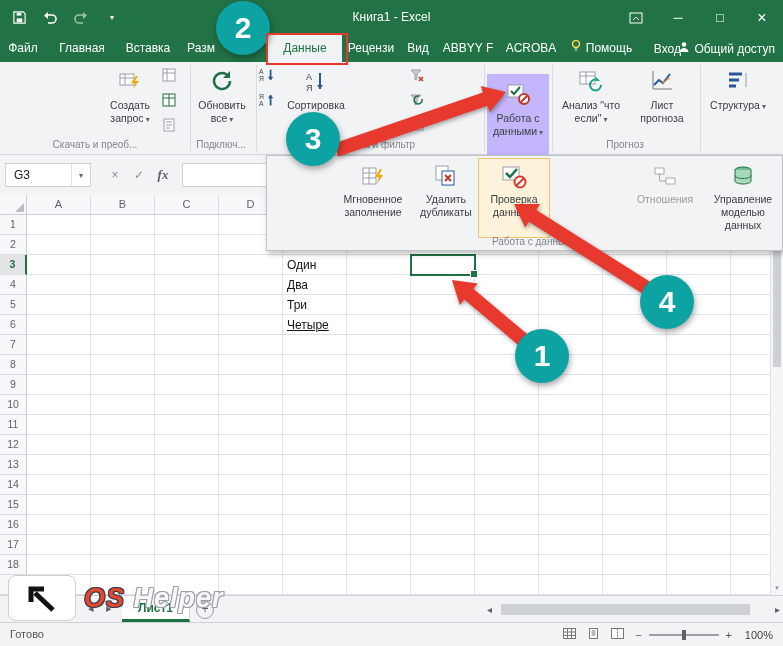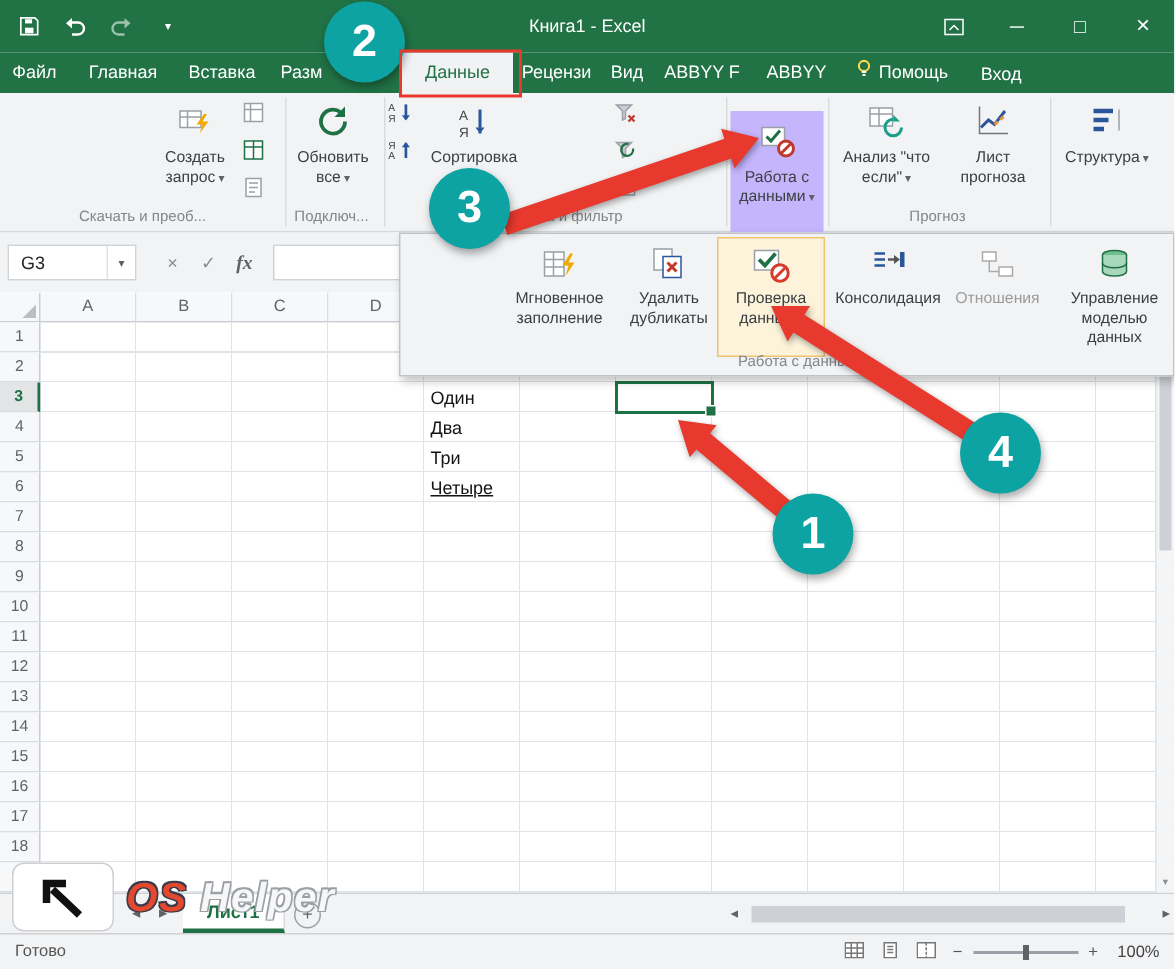--- a/index.html
+++ b/index.html
@@ -144,29 +144,36 @@
   <div class="tabbar">
     <span class="tab" style="width:46px">Файл</span>
     <span class="tab" style="width:72px">Главная</span>
     <span class="tab" style="width:60px">Вставка</span>
     <span class="tab" style="width:46px">Разм</span>
     <span class="tab" style="width:44px"></span>
     <span class="tab selected" style="width:74px">Данные</span>
     <span class="tab" style="width:58px">Рецензи</span>
     <span class="tab" style="width:36px">Вид</span>
     <span class="tab" style="width:64px">ABBYY F</span>
-    <span class="tab" style="width:62px">ABBYY</span>
+    <span class="tab" style="width:62px">ACROBA</span>
     <span class="tab" style="width:78px">
       <span><svg width="12" height="13" viewBox="0 0 12 13">
             <circle cx="6" cy="5" r="3.4" fill="none" stroke="#ffd84d" stroke-width="1.4"></circle>
             <path d="M4.5 9h3M5 11h2" stroke="#fff" stroke-width="1.2"></path>
           </svg></span>
       <span>Помощь</span>
     </span>
     <span class="tab-right" style="right:102px">Вход</span>
+    <span class="tab-right" style="right:8px">
+      <span><svg width="12" height="12" viewBox="0 0 12 12">
+            <circle cx="6" cy="3.5" r="2.3" fill="#fff"></circle>
+            <path d="M1.5 11c.5-3 2.5-4 4.5-4s4 1 4.5 4z" fill="#fff"></path>
+          </svg></span>
+      <span>Общий доступ</span>
+    </span>
   </div>
 
   <div class="ribbon">
 
     <div class="bb" style="left:102px;width:56px">
       <span class="bicon">
         <svg width="24" height="24" viewBox="0 0 24 24">
             <rect x="2" y="5" width="14" height="11" fill="#fff" stroke="#9aa0a6"></rect>
             <path d="M2 9h14M7 5v11" stroke="#9aa0a6"></path>
             <path d="M18 7l-5 7h4l-2 6 6-8h-4l3-5z" fill="#f2a900"></path>
@@ -408,32 +415,20 @@
         <svg width="26" height="26" viewBox="0 0 26 26">
             <rect x="2" y="4" width="16" height="13" fill="#fff" stroke="#9aa0a6"></rect>
             <path d="M5 10l4 4 7-8" stroke="#1e7145" stroke-width="2.5" fill="none"></path>
             <circle cx="19" cy="19" r="5.5" fill="#fff" stroke="#d83b2a" stroke-width="2"></circle>
             <path d="M15.2 22.8l7.6-7.6" stroke="#d83b2a" stroke-width="2"></path>
           </svg>
       </span>
       <span>Проверка</span>
       <span><span>данных</span><span class="dd">▾</span></span>
     </div>
-    <div class="fi" style="left:286px;width:78px">
-      <span class="bicon">
-        <svg width="24" height="24" viewBox="0 0 24 24">
-            <path d="M3 5h7M3 9h7M3 13h7" stroke="#2b579a" stroke-width="1.6"></path>
-            <path d="M12 9h5" stroke="#555" stroke-width="1.6"></path>
-            <path d="M16 6l4 3-4 3z" fill="#555"></path>
-            <rect x="20" y="4" width="3" height="10" fill="#2b579a"></rect>
-          </svg>
-      </span>
-      <span>Консолидация</span>
-      <span></span>
-    </div>
     <div class="fi disabled" style="left:366px;width:64px">
       <span class="bicon">
         <svg width="24" height="24" viewBox="0 0 24 24">
             <rect x="2" y="4" width="9" height="6" fill="#fff" stroke="#aaa"></rect>
             <rect x="13" y="14" width="9" height="6" fill="#fff" stroke="#aaa"></rect>
             <path d="M6.5 10v7h6.5" stroke="#aaa" fill="none"></path>
           </svg>
       </span>
       <span>Отношения</span>
       <span></span>

